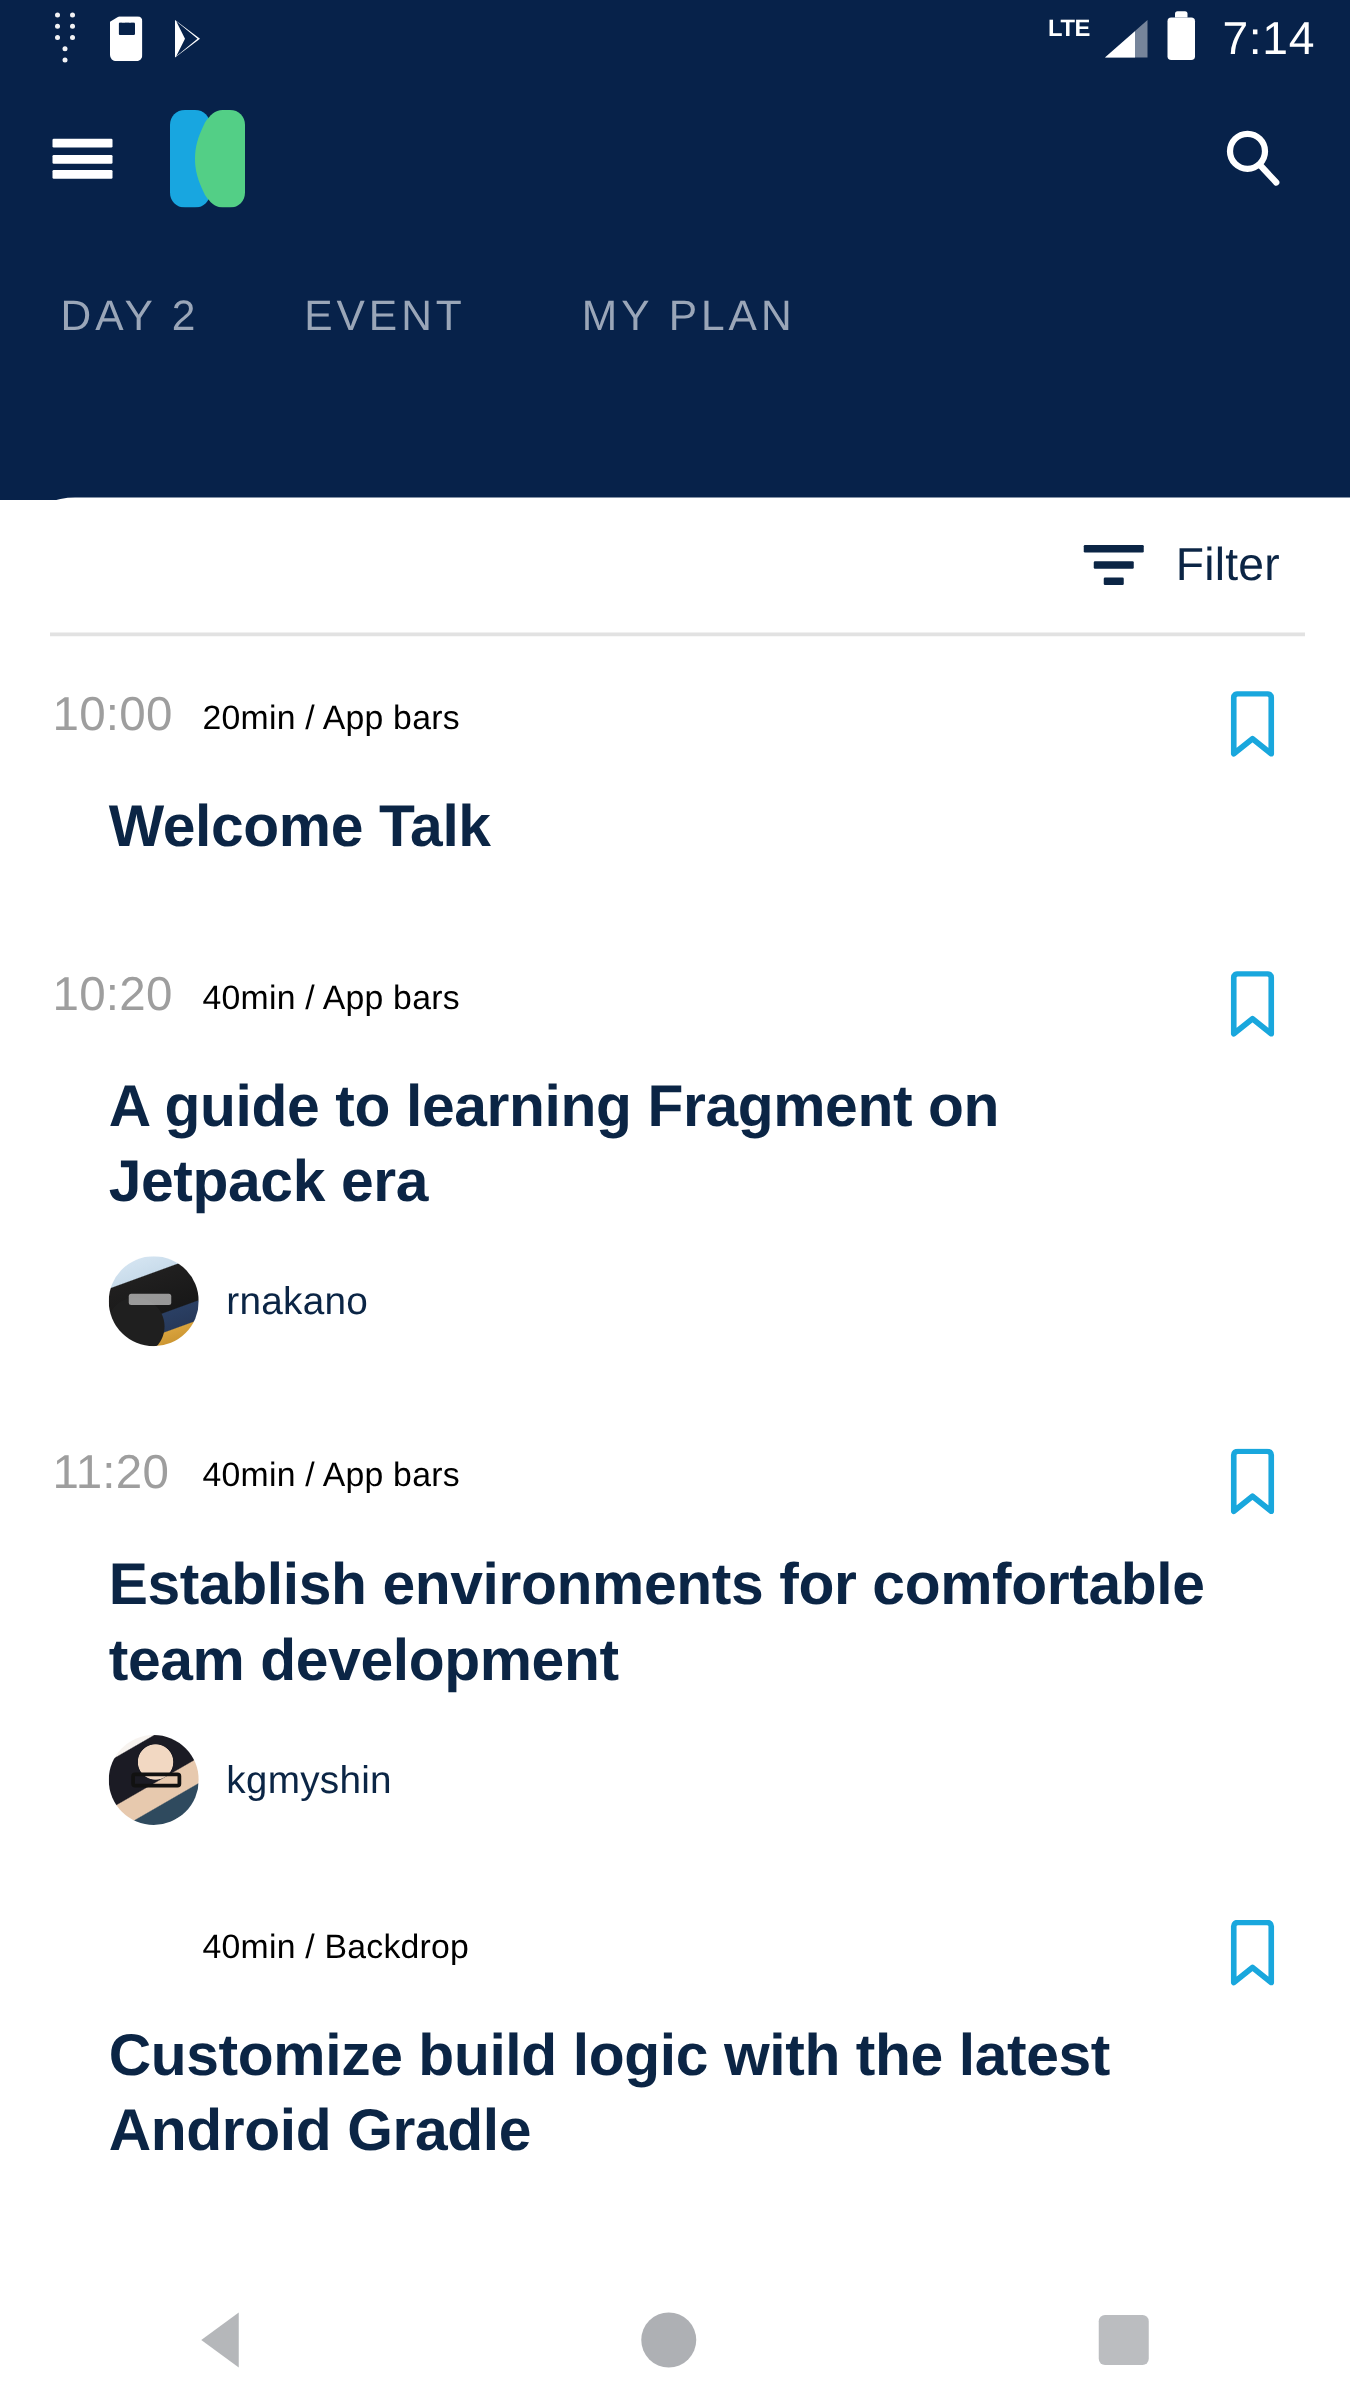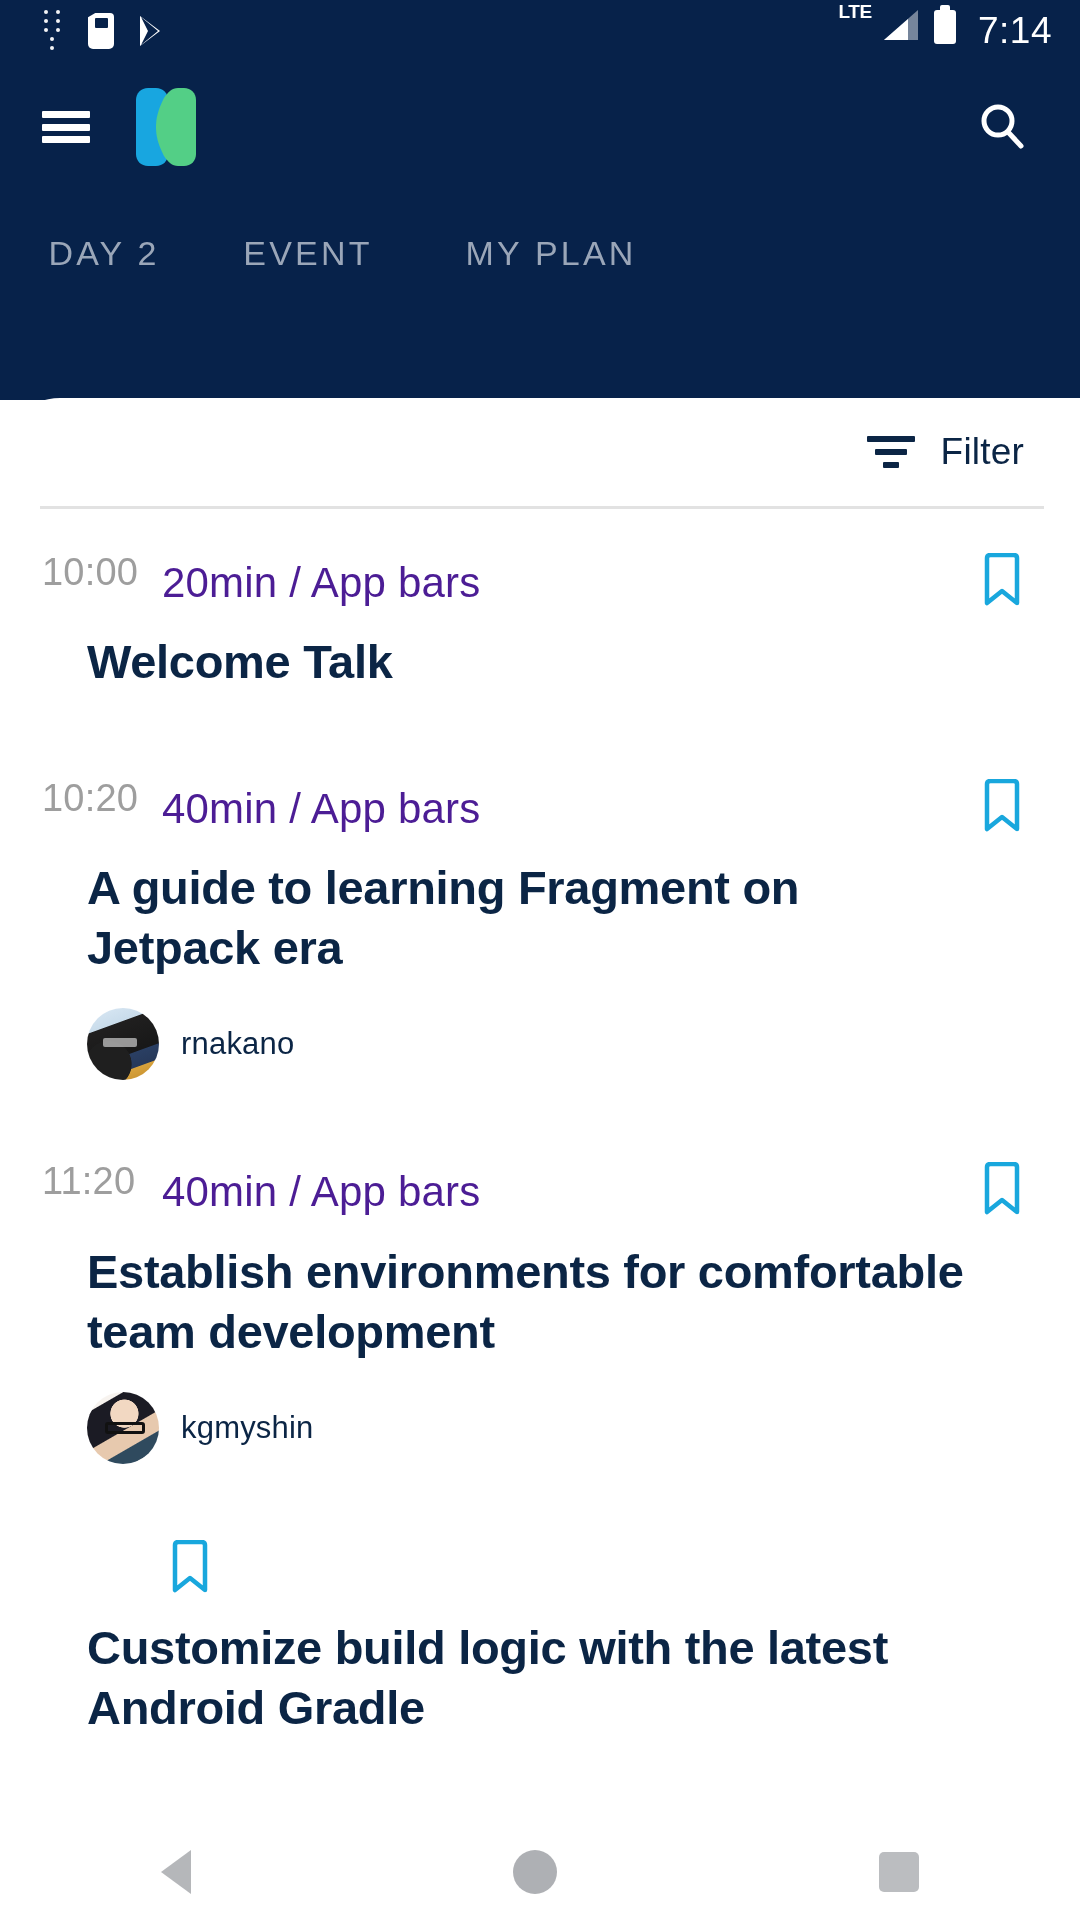--- a/index.html
+++ b/index.html
@@ -41,21 +41,21 @@
   }
   .status-left {
     display: flex;
     align-items: center;
     padding-left: 42px;
     gap: 24px;
   }
   .status-right {
     margin-left: auto;
     display: flex;
-    align-items: flex-start;
+    align-items: center;
     padding-right: 28px;
     gap: 16px;
   }
   .icon-vdots {
     width: 22px;
     height: 46px;
     position: relative;
     opacity: .95;
   }
   .icon-vdots i {
@@ -291,22 +291,22 @@
     padding-left: 30px;
     box-sizing: border-box;
     font-size: 38px;
     color: #9e9e9e;
     letter-spacing: .2px;
     line-height: 1;
   }
   .session-time.empty { visibility: hidden; }
   .session-meta {
     flex: 1;
-    font-size: 42px;
-    color: #4c1d95;
+    font-size: 27px;
+    color: #000000;
     letter-spacing: .2px;
     line-height: 1.2;
     padding-top: 5px;
   }
   .bookmark {
     width: 56px;
     margin-right: 50px;
     display: flex;
     justify-content: center;
     cursor: pointer;
@@ -540,20 +540,21 @@
           <div class="speaker">
             <span class="avatar avatar-kgmyshin"></span>
             <span class="speaker-name">kgmyshin</span>
           </div>
         </div>
       </div>
 
       <div class="session" style="padding-top:66px">
         <div class="session-head">
           <div class="session-time empty"></div>
+          <div class="session-meta">40min / Backdrop</div>
           <div class="bookmark">
             <svg width="40" height="54" viewBox="0 0 40 54">
               <path d="M5 5 C5 3 6.5 2 8.5 2 L31.5 2 C33.5 2 35 3 35 5 L35 50 L20 38 L5 50 Z" fill="none" stroke="#19a7dd" stroke-width="4.5" stroke-linejoin="round"></path>
             </svg>
           </div>
         </div>
         <div class="session-body">
           <div class="session-title">Customize build logic with the latest Android Gradle</div>
         </div>
       </div>

